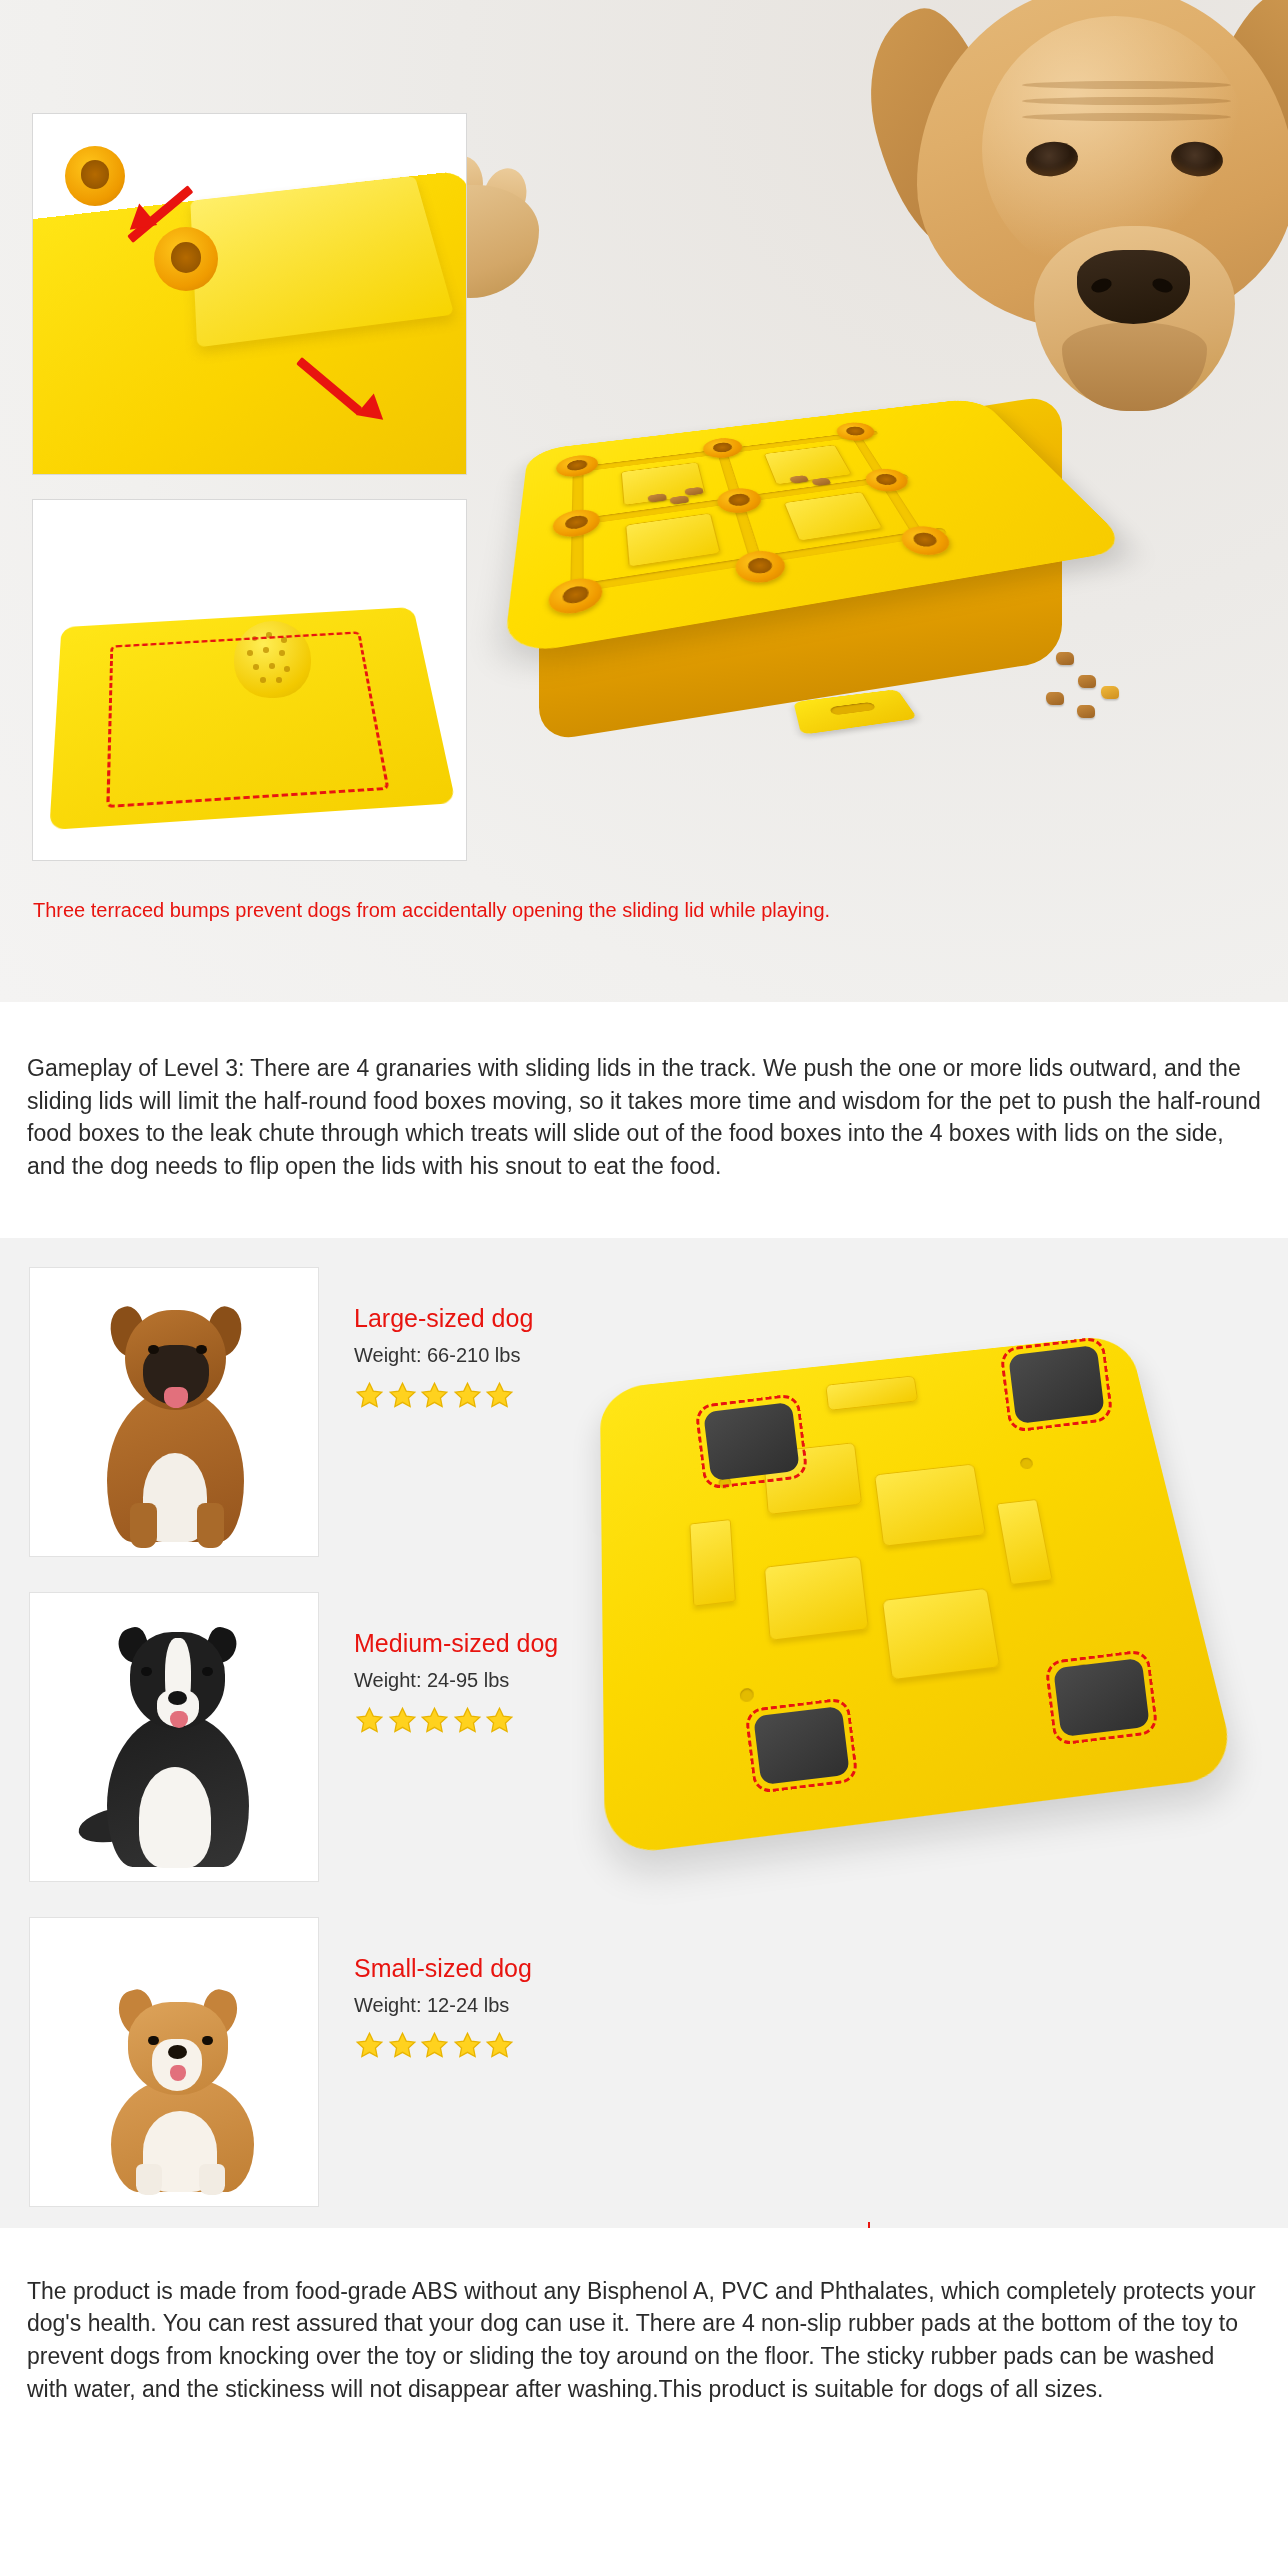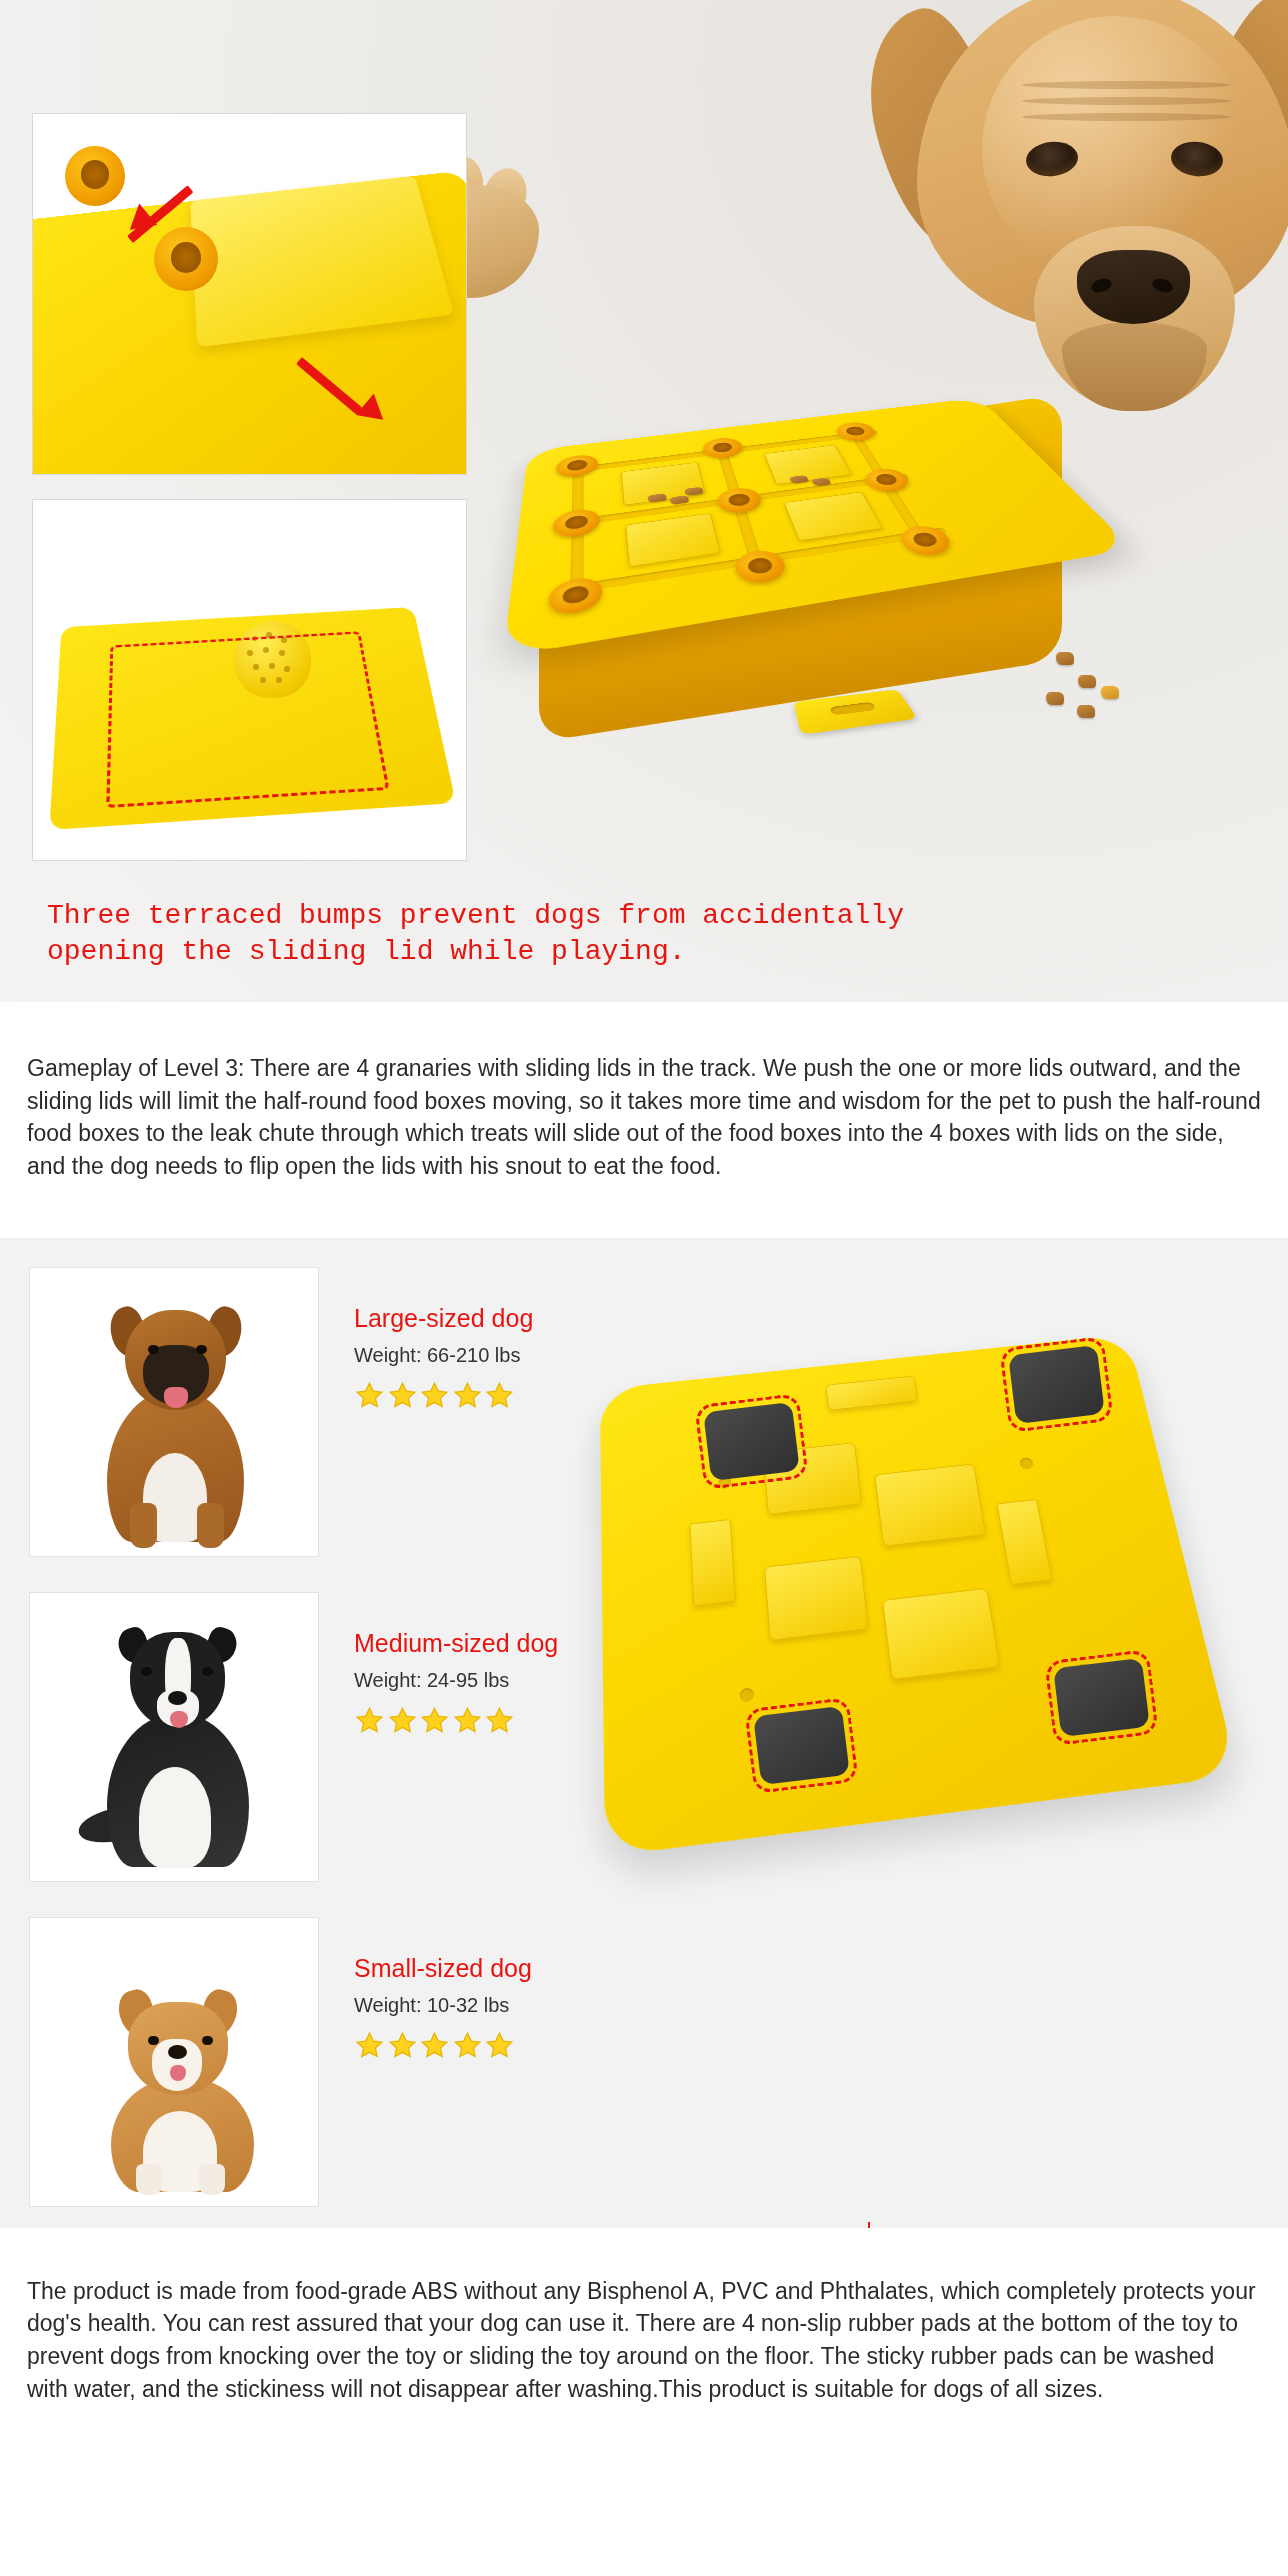--- a/index.html
+++ b/index.html
@@ -261,26 +261,25 @@
     border-radius:50% 50% 46% 46%;
     background:radial-gradient(circle at 38% 30%,#ffee55,#f2c900 70%,#dcb300);
   }
   .ins2-knob i {
     position:absolute; width:5.6px; height:5.6px; border-radius:50%;
     background:rgba(190,140,0,.75);
   }
 
   .hero-caption {
     position:absolute;
-    left:47px; top:898px;
+    left:33px; top:898px;
     width:886px;
     color:#e8140f;
-    font-size:28px;
+    font-size:20px;
     line-height:1.28;
-    font-family:Liberation Mono, monospace;
   }
 
   
   .para-block {
     width:1288px;
     background:#ffffff;
     padding:27px 27px 32px 27px;
   }
   .para {
     font-size:23px;
@@ -691,21 +690,21 @@
         <div class="head"></div>
         <div class="face"></div>
         <div class="eye" style="left:118px; top:118px;"></div>
         <div class="eye" style="left:172px; top:118px;"></div>
         <div class="nose"></div>
         <div class="tongue"></div>
       </div>
     </div>
     <div class="size-info" style="left:354px; top:716px;">
       <p class="size-title">Small-sized dog</p>
-      <p class="size-weight">Weight: 10-32 lbs</p>
+      <p class="size-weight">Weight: 12-24 lbs</p>
       <div class="stars">
         <span class="star"><svg width="31" height="31" viewBox="0 0 24 24">
               <path d="M12 2.5l2.9 6.1 6.6.8-4.9 4.5 1.3 6.6L12 17.3 6.1 20.5l1.3-6.6L2.5 9.4l6.6-.8z" fill="#ffd21e" stroke="#e8b400" stroke-width="1"></path>
             </svg></span>
         <span class="star"><svg width="31" height="31" viewBox="0 0 24 24">
               <path d="M12 2.5l2.9 6.1 6.6.8-4.9 4.5 1.3 6.6L12 17.3 6.1 20.5l1.3-6.6L2.5 9.4l6.6-.8z" fill="#ffd21e" stroke="#e8b400" stroke-width="1"></path>
             </svg></span>
         <span class="star"><svg width="31" height="31" viewBox="0 0 24 24">
               <path d="M12 2.5l2.9 6.1 6.6.8-4.9 4.5 1.3 6.6L12 17.3 6.1 20.5l1.3-6.6L2.5 9.4l6.6-.8z" fill="#ffd21e" stroke="#e8b400" stroke-width="1"></path>
             </svg></span>

